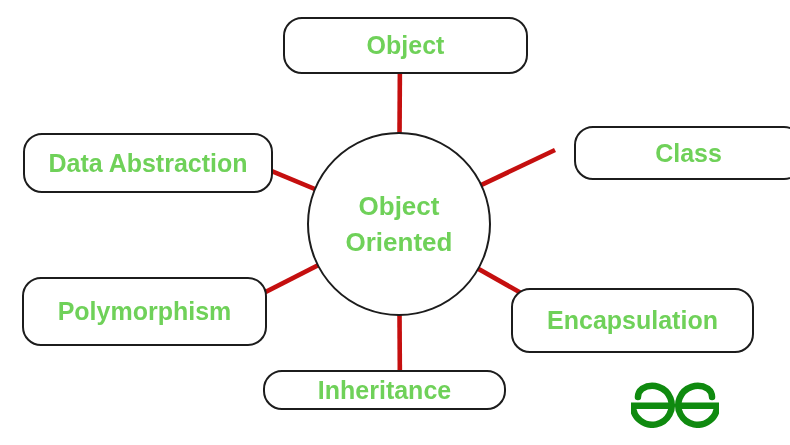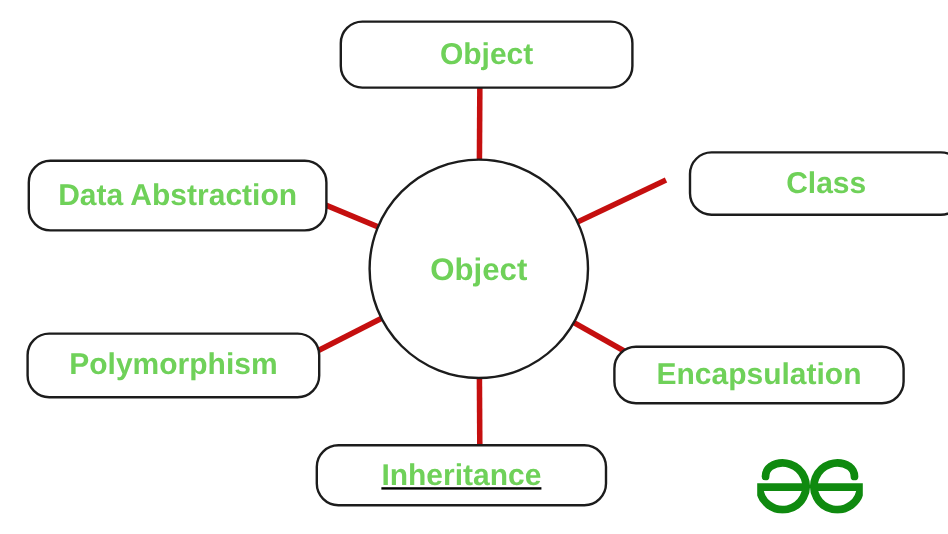--- a/index.html
+++ b/index.html
@@ -61,23 +61,23 @@
   }
   .node-label {
     color: #6fd159;
     font-size: 25px;
     font-weight: bold;
     white-space: nowrap;
   }
   .node-object        { left: 283px; top: 17px;  width: 245px; height: 57px; }
   .node-class         { left: 532px; top: 126px; width: 229px; height: 54px; margin-left: 42px; }
   .node-data-abstraction { left: 23px;  top: 133px; width: 250px; height: 60px; text-align: center; }
-  .node-polymorphism  { left: 22px;  top: 277px; width: 245px; height: 55px; }
-  .node-encapsulation { left: 511px; top: 288px; width: 243px; height: 49px; }
-  .node-inheritance   { left: 263px; top: 370px; width: 243px; height: 52px; text-decoration: underline; }
+  .node-polymorphism  { left: 22px;  top: 277px; width: 245px; height: 69px; }
+  .node-encapsulation { left: 511px; top: 288px; width: 243px; height: 65px; }
+  .node-inheritance   { left: 263px; top: 370px; width: 243px; height: 40px; }
   .gfg-logo {
     position: absolute;
     left: 631px;
     top: 380px;
     width: 88px;
     height: 48px;
   }
   .gfg-logo path {
     fill: none;
     stroke: #0f8a0f;
@@ -94,20 +94,21 @@
     <line x1="399" y1="224" x2="400" y2="50"></line>
     <line x1="399" y1="224" x2="555" y2="150"></line>
     <line x1="399" y1="224" x2="250" y2="162"></line>
     <line x1="399" y1="224" x2="240" y2="305"></line>
     <line x1="399" y1="224" x2="560" y2="315"></line>
     <line x1="399" y1="224" x2="400" y2="400"></line>
   </svg>
 
   <div class="center-circle">
     <div class="center-line">Object</div>
+    <div class="center-line">Oriented</div>
   </div>
 
   <div class="node node-object">
     <span class="node-label">Object</span>
   </div>
 
   <div class="node node-class">
     <span class="node-label">Class</span>
   </div>
 

